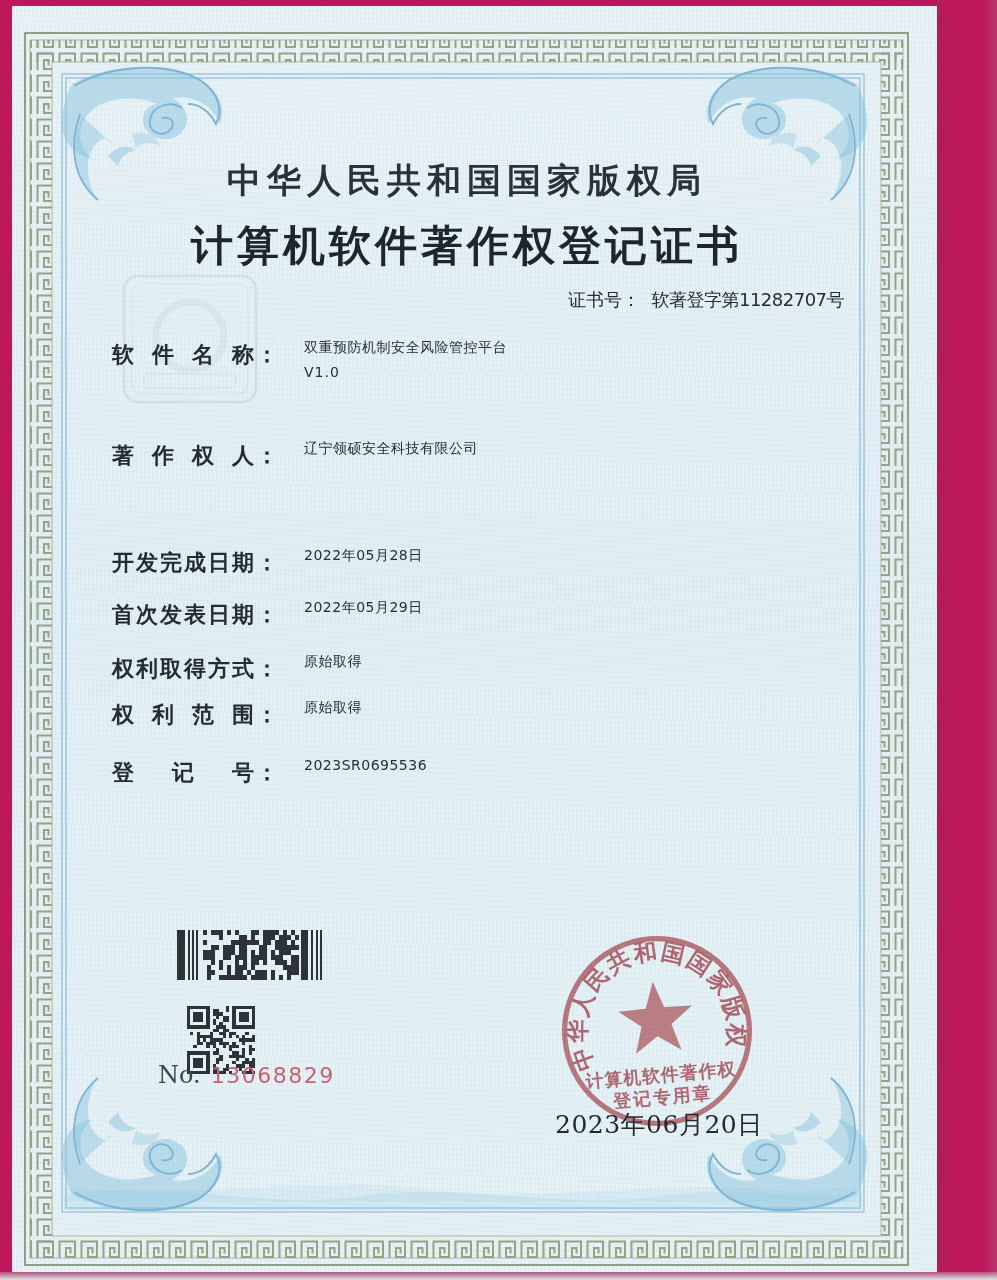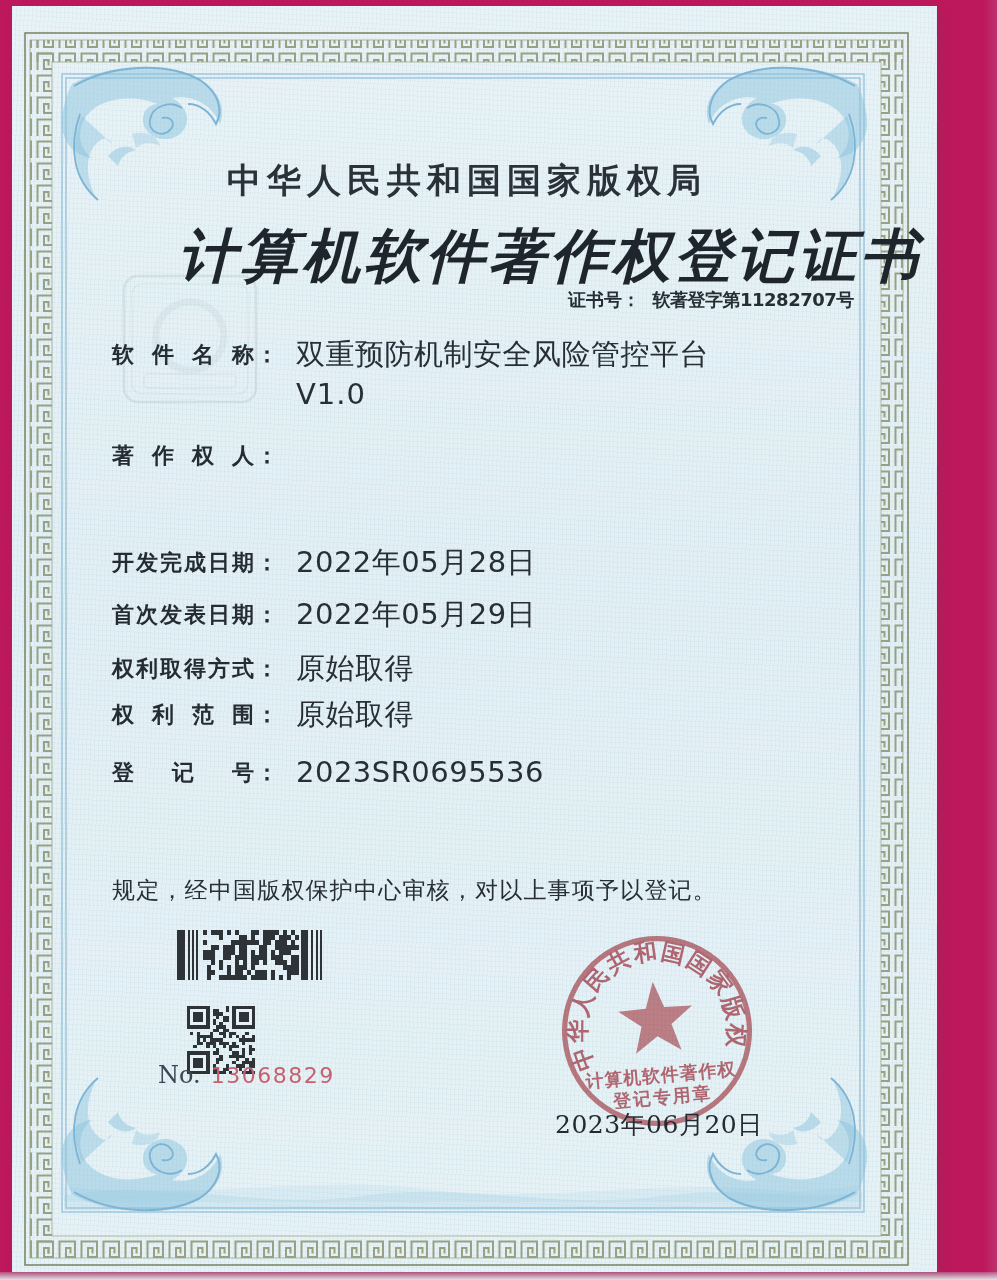--- a/index.html
+++ b/index.html
@@ -15,29 +15,29 @@
   #frame-svg{position:absolute;left:0;top:0;}
   
   #edge-right{position:absolute;top:0;right:0;width:60px;height:100%;
     background:linear-gradient(90deg,rgba(190,196,200,.0),rgba(175,182,188,.45) 55%,rgba(255,255,255,.9));}
   #edge-bottom{position:absolute;left:0;bottom:0;width:100%;height:8px;
     background:linear-gradient(180deg,rgba(170,180,188,.35),#dfe3e5);}
   
   .abs{position:absolute;}
   #authority{left:0;top:152px;width:910px;text-align:center;font-family:"DejaVu Serif",serif;
     font-size:34px;font-weight:bold;letter-spacing:6px;color:#2a3138;}
-  #cert-title{left:0;top:212px;width:910px;text-align:right;font-family:"DejaVu Serif",serif;
-    font-size:58px;font-weight:bold;letter-spacing:4px;color:#1f252c;font-style:italic;}
-  #certno{left:556px;top:282px;font-size:18px;font-weight:bold;color:#262d35;}
+  #cert-title{left:0;top:212px;width:910px;text-align:center;font-family:"DejaVu Serif",serif;
+    font-size:42px;font-weight:bold;letter-spacing:4px;color:#1f252c;}
+  #certno{left:556px;top:282px;font-size:18px;font-weight:normal;color:#262d35;}
   #certno .num{letter-spacing:-.5px;}
   .field{position:absolute;left:100px;display:flex;align-items:flex-start;}
   .flabel{display:inline-flex;justify-content:space-between;width:142px;
     font-size:22px;font-weight:bold;color:#242b33;}
   .fcolon{font-size:22px;font-weight:bold;margin-left:2px;color:#242b33;}
-  .fvalue{margin-left:18px;font-size:29px;letter-spacing:.5px;color:#272e36;line-height:1.0;}
+  .fvalue{margin-left:26px;font-size:14px;letter-spacing:.5px;color:#272e36;line-height:1.0;}
   .fvalue .v2{display:block;margin-top:11px;letter-spacing:1px;}
   .stmt{left:100px;width:770px;font-size:23px;letter-spacing:1.2px;color:#272e36;}
   #stmt1{top:812px;padding-left:24px;}
   #stmt2{top:869px;}
   #serial{left:146px;top:1055px;font-size:24px;font-family:"DejaVu Serif",serif;color:#3c4754;}
   #serial .sn{font-family:"DejaVu Sans",sans-serif;font-size:22px;letter-spacing:1.5px;
     color:#c75f70;margin-left:10px;}
   #issue-date{left:543px;top:1102px;font-family:"DejaVu Serif",serif;font-size:25px;
     font-weight:normal;letter-spacing:.5px;color:#242a31;}
   #barcode-box{left:165px;top:924px;}
@@ -123,20 +123,21 @@
           <span class="fvalue">双重预防机制安全风险管控平台<span class="v2">V1.0</span></span>
         </div>
         <div class="field" style="top: 435px;">
           <span class="flabel">
             <span>著</span>
             <span>作</span>
             <span>权</span>
             <span>人</span>
           </span>
           <span class="fcolon">：</span>
+          <span class="fvalue">辽宁领硕安全科技有限公司</span>
         </div>
         <div class="field" style="top: 542px;">
           <span class="flabel">
             <span>开</span>
             <span>发</span>
             <span>完</span>
             <span>成</span>
             <span>日</span>
             <span>期</span>
           </span>
@@ -181,21 +182,20 @@
           <span class="flabel">
             <span>登</span>
             <span>记</span>
             <span>号</span>
           </span>
           <span class="fcolon">：</span>
           <span class="fvalue">2023SR0695536</span>
         </div>
       </div>
 
-    <div id="stmt2" class="abs stmt">规定，经中国版权保护中心审核，对以上事项予以登记。</div>
 
     <div id="barcode-box" class="abs">
       <svg id="barcode-svg" width="148" height="50" viewBox="0 0 148 50" shape-rendering="crispEdges">
           <rect x="0" y="0" width="8" height="50" fill="#2e3338"></rect>
           <rect x="11" y="0" width="2.2" height="50" fill="#2e3338"></rect>
           <rect x="15" y="0" width="2.2" height="50" fill="#2e3338"></rect>
           <rect x="19" y="0" width="2.2" height="50" fill="#2e3338"></rect>
           <rect x="26" y="0" width="4" height="5" fill="#2e3338"></rect>
           <rect x="26" y="10" width="4" height="5" fill="#2e3338"></rect>
           <rect x="26" y="20" width="4" height="5" fill="#2e3338"></rect>

